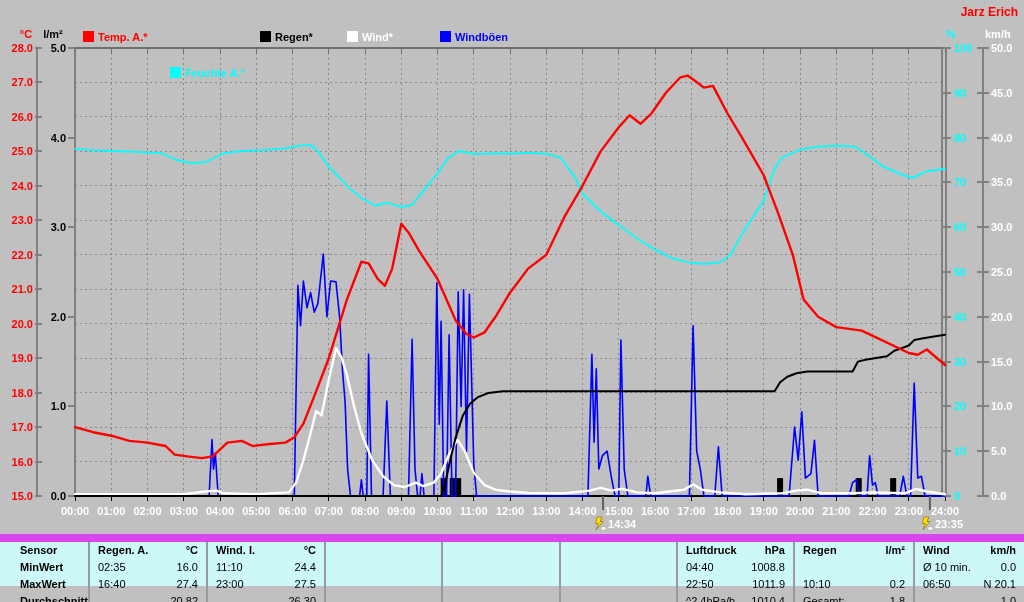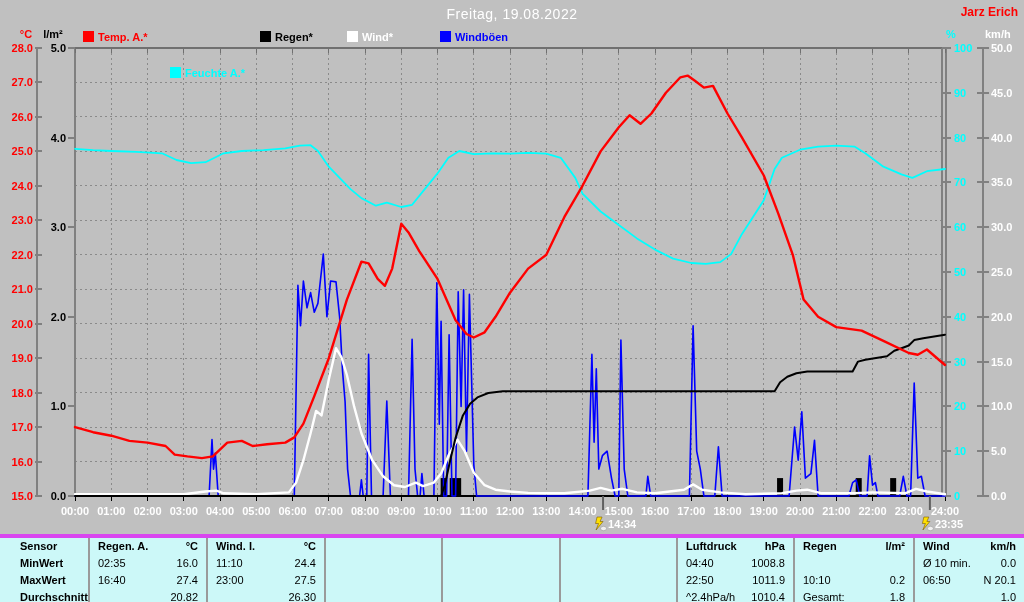--- a/index.html
+++ b/index.html
@@ -5,22 +5,22 @@
   html,body{margin:0;padding:0;background:#c0c0c0;width:1024px;height:602px;overflow:hidden;
     font-family:"Liberation Sans",sans-serif;-webkit-font-smoothing:none;}
   #stage{position:relative;width:1024px;height:602px;background:#c0c0c0;}
   #chart-svg{position:absolute;left:0;top:0;}
   .title{position:absolute;top:6px;left:0;width:1024px;text-align:center;color:#ffffff;
     font-size:14px;letter-spacing:.5px;}
   .station{position:absolute;top:5px;right:6px;color:#ff0000;font-size:12px;font-weight:bold;margin-left:32px;}
   .legend-item{position:absolute;top:30px;height:13px;display:flex;align-items:center;gap:4px;
     font-size:11px;font-weight:bold;white-space:nowrap;}
   .swatch{width:11px;height:11px;display:inline-block;}
-  .info-table{position:absolute;left:0;top:534px;width:1024px;height:68px;background:#ccf8f8;
-    border-top:4px solid #d946ef;box-sizing:border-box;font-size:11px;color:#000;}
+  .info-table{position:absolute;left:0;top:534px;width:1024px;height:52px;background:#ccf8f8;
+    border-top:8px solid #d946ef;box-sizing:border-box;font-size:11px;color:#000;}
   .tcol{position:absolute;top:0;height:68px;box-sizing:border-box;}
   .tcol.bordered{border-left:2px solid #9a9a9a;}
   .trow{height:17px;line-height:17px;display:flex;justify-content:space-between;
     padding:0 8px 0 8px;white-space:nowrap;overflow:hidden;}
   .trow .lt{text-align:left;}
   .trow .rt{text-align:right;flex:1;}
   .b{font-weight:bold;}
   .labelcol .trow{padding-left:20px;font-weight:bold;}
 </style>
 </head>
@@ -267,21 +267,20 @@
         <text x="608.05375" y="528" fill="#ffffff" text-anchor="start" font-size="11" font-family="&quot;Liberation Sans&quot;,sans-serif" font-weight="bold">14:34</text>
       </g>
       <g>
         <line x1="929.88375" y1="496" x2="929.88375" y2="510" stroke="#606060" stroke-width="2"></line>
         <polygon points="923.88375,517 928.88375,517 926.88375,521.5 929.88375,521.5 922.88375,530 925.38375,523.5 922.38375,523.5" fill="#ffe000" stroke="#7a5a00" stroke-width="0.6"></polygon>
         <ellipse cx="930.38375" cy="528.5" rx="3" ry="2.2" fill="#efefef" stroke="#8a8a8a" stroke-width="0.5"></ellipse>
         <text x="934.88375" y="528" fill="#ffffff" text-anchor="start" font-size="11" font-family="&quot;Liberation Sans&quot;,sans-serif" font-weight="bold">23:35</text>
       </g>
     </svg>
 
-  <div class="title">Freitag, 19.08.2022</div>
   <div class="station">Jarz Erich</div>
 
   <div>
     <div class="legend-item" style="left: 83px;">
       <span class="swatch" style="background: rgb(255, 0, 0);"></span>
       <span style="color: rgb(255, 0, 0); text-align: center;">Temp. A.*</span>
     </div>
     <div class="legend-item" style="left: 170px; margin-top: 36px;">
       <span class="swatch" style="background: rgb(0, 255, 255);"></span>
       <span style="color: rgb(0, 255, 255);">Feuchte A.*</span>

